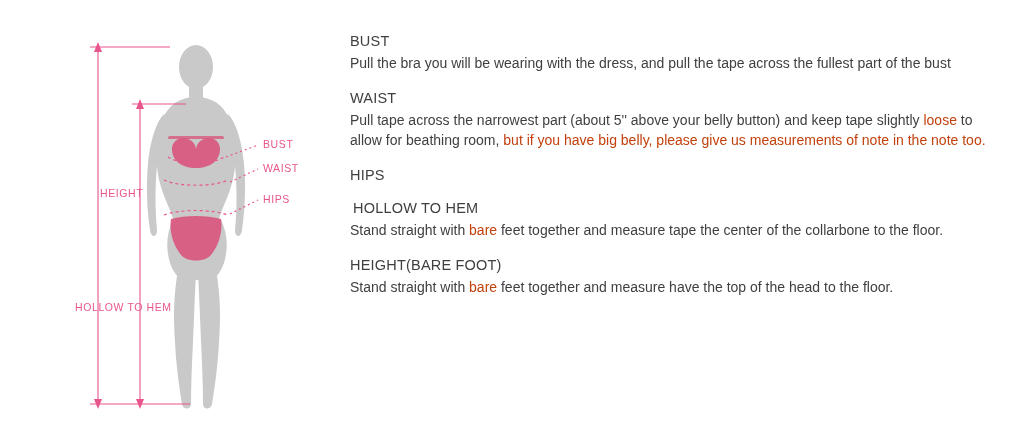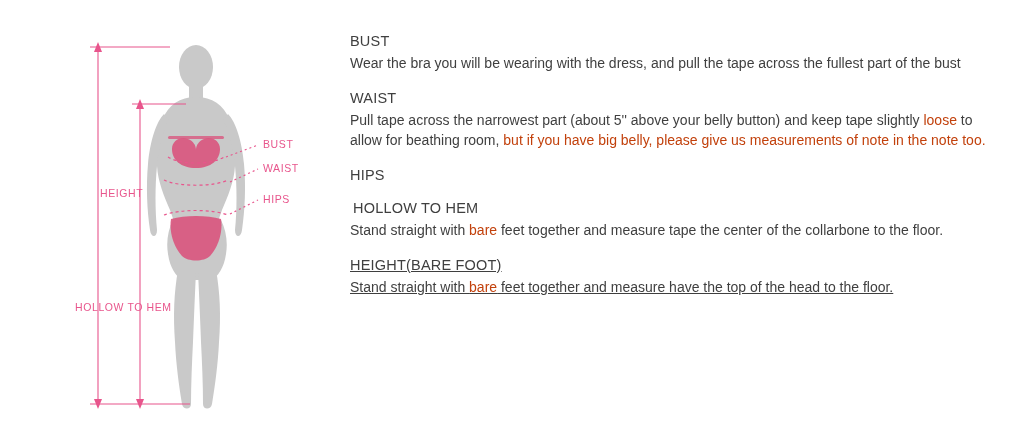--- a/index.html
+++ b/index.html
@@ -47,21 +47,21 @@
   
   .text-panel {
     position: absolute;
     left: 350px;
     top: 33px;
     width: 640px;
   }
   .block {
     margin-bottom: 17px;
   }
-  .block:last-child { margin-bottom: 8px; text-decoration: underline; }
+  .block:last-child { margin-bottom: 8px; }
   .block-title {
     font-size: 14.5px;
     color: #3f3f3f;
     margin: 0 0 4px 0;
     letter-spacing: 0.2px;
   }
   .block-body {
     font-size: 14px;
     line-height: 20px;
     color: #3f3f3f;
@@ -151,21 +151,21 @@
     <span class="diag-label lbl-bust">BUST</span>
     <span class="diag-label lbl-waist">WAIST</span>
     <span class="diag-label lbl-hips">HIPS</span>
     <span class="diag-label lbl-height">HEIGHT</span>
     <span class="diag-label lbl-hollow">HOLLOW TO HEM</span>
   </div>
 
   <div class="text-panel">
       <div class="block">
         <p class="block-title">BUST</p>
-        <p class="block-body"><span>Wear the bra you will be wearing with the dress, and pull the tape across the fullest part of the bust</span></p>
+        <p class="block-body"><span>Pull the bra you will be wearing with the dress, and pull the tape across the fullest part of the bust</span></p>
       </div>
       <div class="block">
         <p class="block-title">WAIST</p>
         <p class="block-body"><span>Pull tape across the narrowest part (about 5'' above your belly button) and keep tape slightly </span><span class="hl">loose</span><span> to allow for beathing room, </span><span class="hl">but if you have big belly, please give us measurements of note in the note too.</span></p>
       </div>
       <div class="block">
         <p class="block-title">HIPS</p>
       </div>
       <div class="block">
         <p class="block-title indent-title">HOLLOW TO HEM</p>

